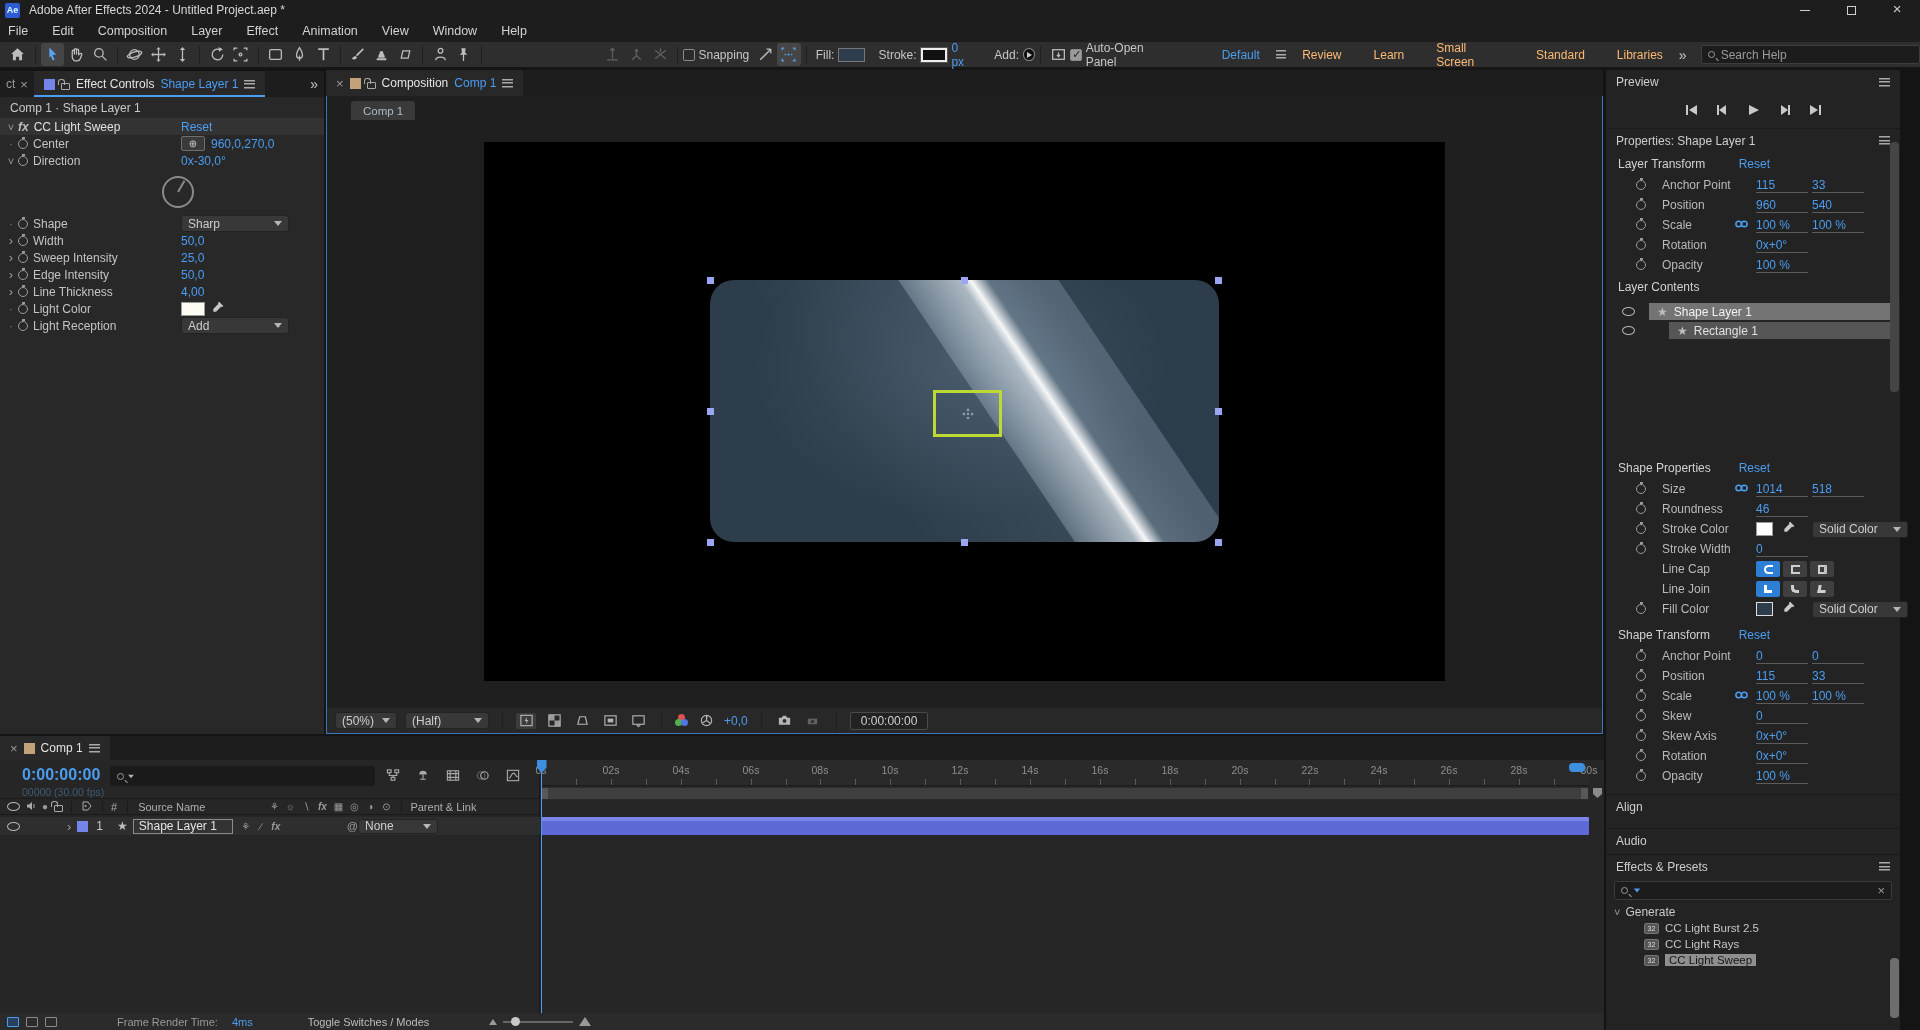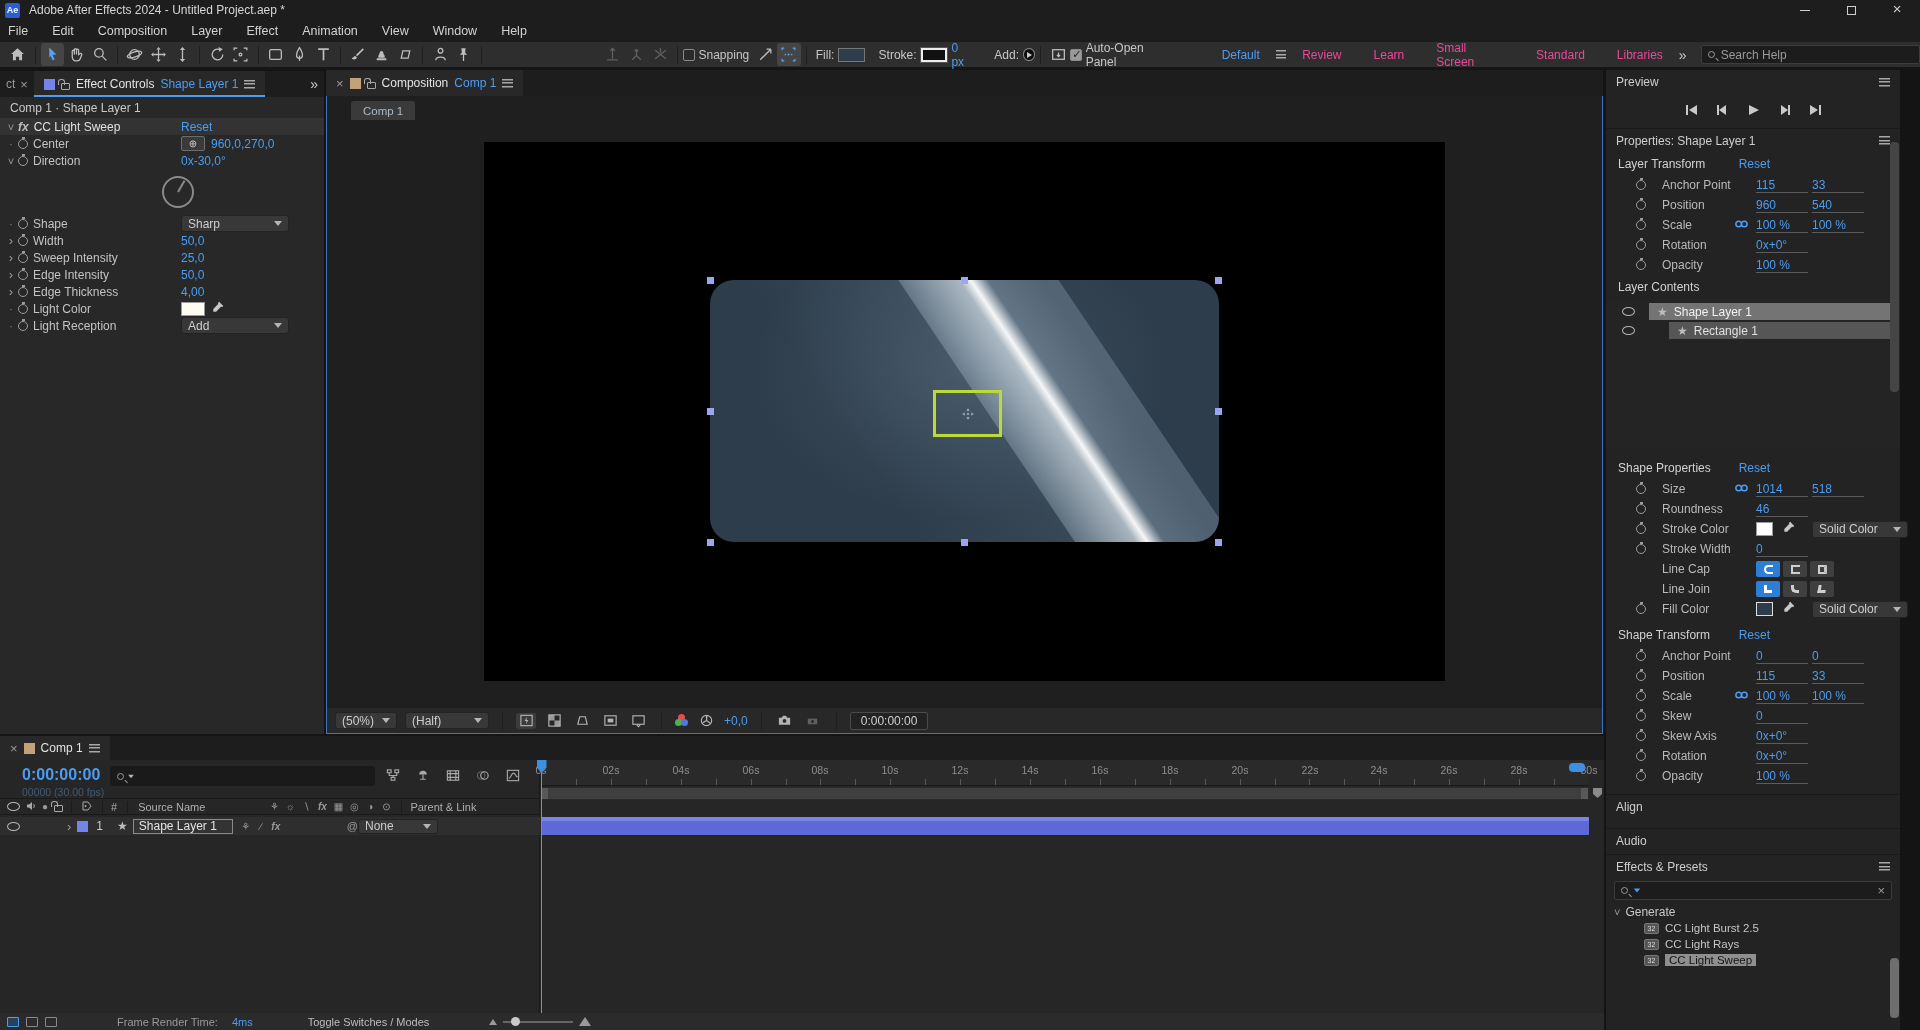--- a/index.html
+++ b/index.html
@@ -36,21 +36,21 @@
   .cb.checked { background:#9a9a9a; position:relative; }
   .cb.checked::after { content:"✓"; position:absolute; left:1px; top:-2px; color:#222; font-size:11px; }
   .swatch { width:28px; height:14px; display:inline-block; border:1px solid #777; }
   .fill-swatch { background:#2e3d4b; }
   .stroke-swatch { background:#111; border:2px solid #eee; outline:1px solid #555; }
   .blue { color:#4b9df2; }
   .dim { color:#9a9a9a; }
   .add-circle { width:13px; height:13px; border-radius:50%; background:#0e0e0e; border:1px solid #888;
     display:inline-flex; align-items:center; justify-content:center; }
   .add-circle::after { content:""; border-left:5px solid #ccc; border-top:3px solid transparent; border-bottom:3px solid transparent; margin-left:1px; }
-  .ws-item { margin:0 16px; color:#ec4899; }
+  .ws-item { margin:0 16px; color:#fdba74; }
   .ws-item.active { color:#4b9df2; }
   .ham { display:inline-block; width:11px; height:9px;
     background-image:linear-gradient(#a9a9a9,#a9a9a9),linear-gradient(#a9a9a9,#a9a9a9),linear-gradient(#a9a9a9,#a9a9a9);
     background-size:100% 1.5px; background-position:0 0,0 3.5px,0 7px; background-repeat:no-repeat; }
   .chev2::before { content:"»"; font-size:14px; color:#c9c9c9; }
   .searchbox { display:flex; align-items:center; gap:6px; background:#1c1c1c; border:1px solid #3d3d3d;
     border-radius:2px; height:19px; padding:0 6px; }
   .mag { width:7px; height:7px; border:1.4px solid #9a9a9a; border-radius:50%; position:relative; display:inline-block; }
   .mag::after { content:""; position:absolute; width:4px; height:1.4px; background:#9a9a9a; transform:rotate(45deg); left:6px; top:7px; }
 
@@ -472,21 +472,21 @@
     </div>
     <div class="ec-row">
       <span class="ec-car caret-r"></span>
       <span class="sw"></span>
       <span class="ec-lab">Edge Intensity</span>
       <span class="ec-val-col blue">50,0</span>
     </div>
     <div class="ec-row">
       <span class="ec-car caret-r"></span>
       <span class="sw"></span>
-      <span class="ec-lab">Edge Thickness</span>
+      <span class="ec-lab">Line Thickness</span>
       <span class="ec-val-col blue">4,00</span>
     </div>
     <div class="ec-row">
       <span class="ec-dot">·</span>
       <span class="sw"></span>
       <span class="ec-lab">Light Color</span>
       <span class="ec-val-col" style="display:flex;gap:5px;align-items:center;">
         <span class="colorchip" style="background:#fdfbf2"></span>
         <span class="dropper"><svg viewBox="0 0 16 16">
               <path d="M9.5 3.5l3 3-6 6H3.5v-3z" fill="#c9c9c9"></path>

